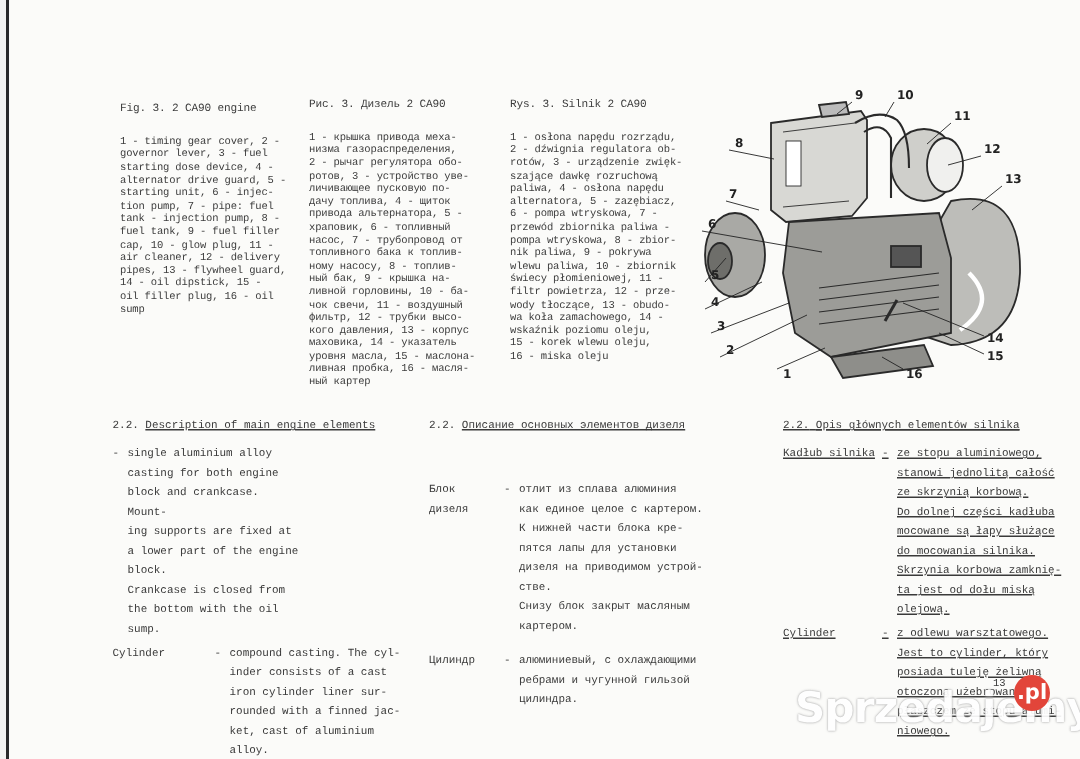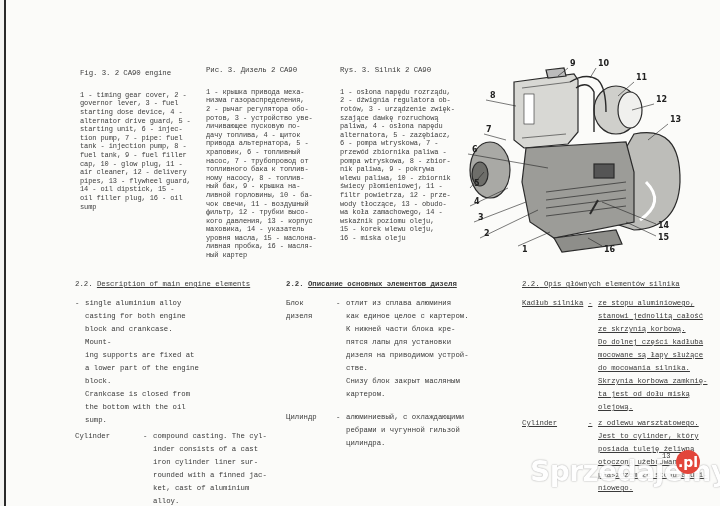--- a/index.html
+++ b/index.html
@@ -33,21 +33,21 @@
   .entry .term { flex: 0 0 auto; white-space: pre-line; }
   .entry .dash { flex: 0 0 auto; }
   .entry .desc { white-space: pre-line; }
 
   .sec-en { left: 69px; top: 278px; width: 200px; }
   .sec-en .term { width: 68px; }
   .sec-en .dash { width: 10px; }
   .sec-en .desc { width: 115px; }
 
   .sec-ru { left: 280px; top: 278px; width: 200px; }
-  .sec-ru .heading { margin-bottom: 6px; font-weight: bold; }
+  .sec-ru .heading { margin-bottom: 30px; }
   .sec-ru .term { width: 50px; }
   .sec-ru .dash { width: 10px; }
   .sec-ru .desc { width: 135px; }
 
   .sec-pl { left: 516px; top: 278px; width: 220px; text-decoration: underline; }
   .sec-pl .term { width: 66px; }
   .sec-pl .dash { width: 10px; }
   .sec-pl .desc { width: 130px; }
 
   .pagenum { position: absolute; left: 656px; top: 452px; font-size: 7px; }

